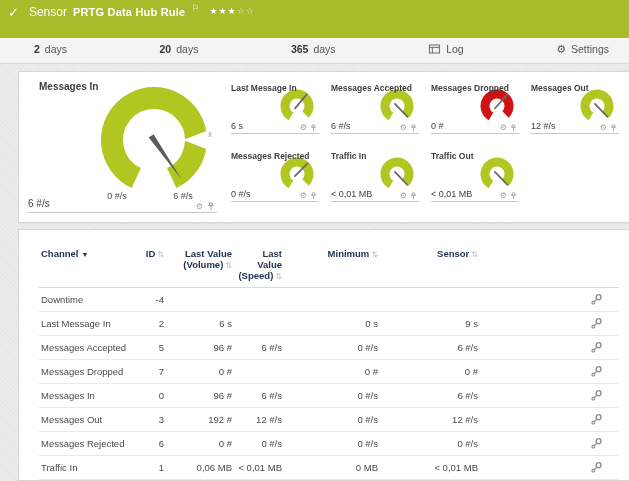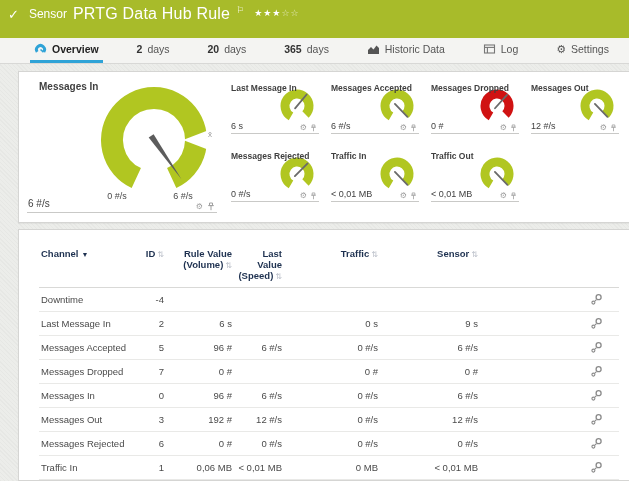--- a/index.html
+++ b/index.html
@@ -14,21 +14,21 @@
   
   .topbar {
     height: 38px;
     background: var(--brand-green, #a8bb2a);
     color: #fff;
     padding: 5px 10px 0 8px;
   }
   .topbar-row1 { display: flex; align-items: center; gap: 6px; }
   .check-icon { font-size: 13px; font-weight: bold; line-height: 1; }
   .sensor-type { font-size: 12px; margin-left: 4px; }
-  .sensor-title { font-weight: normal; font-size: 16px; letter-spacing: .2px; }
+  .sensor-title { font-weight: bold; font-size: 11px; letter-spacing: .2px; }
   .flag-icon { font-size: 9px; position: relative; top: -4px; opacity: .95; cursor: pointer; }
   .stars { display: flex; gap: 1px; font-size: 9px; margin-left: 4px; position: relative; top: -1px; }
   .stars .empty { opacity: .7; }
   .status-ok { font-size: 8.5px; font-weight: bold; margin: 2px 0 0 21px; }
   
   .tabbar {
     height: 26px;
     background: #f4f4f2;
     border-bottom: 1px solid #d8d8d6;
     display: flex;
@@ -116,48 +116,31 @@
         <span class="filled">★</span>
         <span class="filled">★</span>
         <span class="filled">★</span>
         <span class="empty">☆</span>
         <span class="empty">☆</span>
       </span>
   </div>
 </div>
 
 <div class="tabbar">
-    <span class="tab active">
-      <span class="ticon">
-        <svg width="13" height="12" viewBox="0 0 13 12">
-          <path d="M 3.2 8.8 A 4 4 0 1 1 9.8 8.8" fill="none" stroke="#2fa3d7" stroke-width="3"></path>
-          <line x1="6.5" y1="6.5" x2="9.5" y2="9.2" stroke="#2fa3d7" stroke-width="1.6"></line>
-        </svg>
-      </span>
-      <span style="font-weight: bold;">Overview</span>
-    </span>
     <span class="tab">
       <span class="num">2</span>
       <span>days</span>
     </span>
     <span class="tab">
       <span class="num">20</span>
       <span>days</span>
     </span>
     <span class="tab">
       <span class="num">365</span>
       <span>days</span>
-    </span>
-    <span class="tab">
-      <span class="ticon">
-        <svg width="13" height="12" viewBox="0 0 13 12">
-          <path d="M1 11 L1 7 L4 4 L6.5 6.5 L9.5 2.5 L12 5 L12 11 Z" fill="#555"></path>
-        </svg>
-      </span>
-      <span>Historic Data</span>
     </span>
     <span class="tab">
       <span class="ticon">
         <svg width="13" height="12" viewBox="0 0 13 12">
           <rect x="1.5" y="2" width="10" height="8" fill="none" stroke="#777" stroke-width="1.1"></rect>
           <line x1="1.5" y1="4.4" x2="11.5" y2="4.4" stroke="#777" stroke-width="1.1"></line>
           <line x1="4.4" y1="4.4" x2="4.4" y2="10" stroke="#777" stroke-width="1.1"></line>
         </svg>
       </span>
       <span>Log</span>
@@ -314,27 +297,27 @@
       </colgroup>
       <thead>
         <tr>
           <th class="col-channel">
             <span>Channel</span><span class="sort-active-icon">▼</span>
           </th>
           <th>
             <span>ID</span><span class="sort-icon">⇅</span>
           </th>
           <th>
-            <span>Rule Value (Volume)</span><span class="sort-icon">⇅</span>
+            <span>Last Value (Volume)</span><span class="sort-icon">⇅</span>
           </th>
           <th>
             <span>Last Value (Speed)</span><span class="sort-icon">⇅</span>
           </th>
           <th>
-            <span>Traffic</span><span class="sort-icon">⇅</span>
+            <span>Minimum</span><span class="sort-icon">⇅</span>
           </th>
           <th>
             <span>Sensor</span><span class="sort-icon">⇅</span>
           </th>
           <th></th>
         </tr>
       </thead>
       <tbody>
           <tr>
     <td class="col-channel">Downtime</td>

